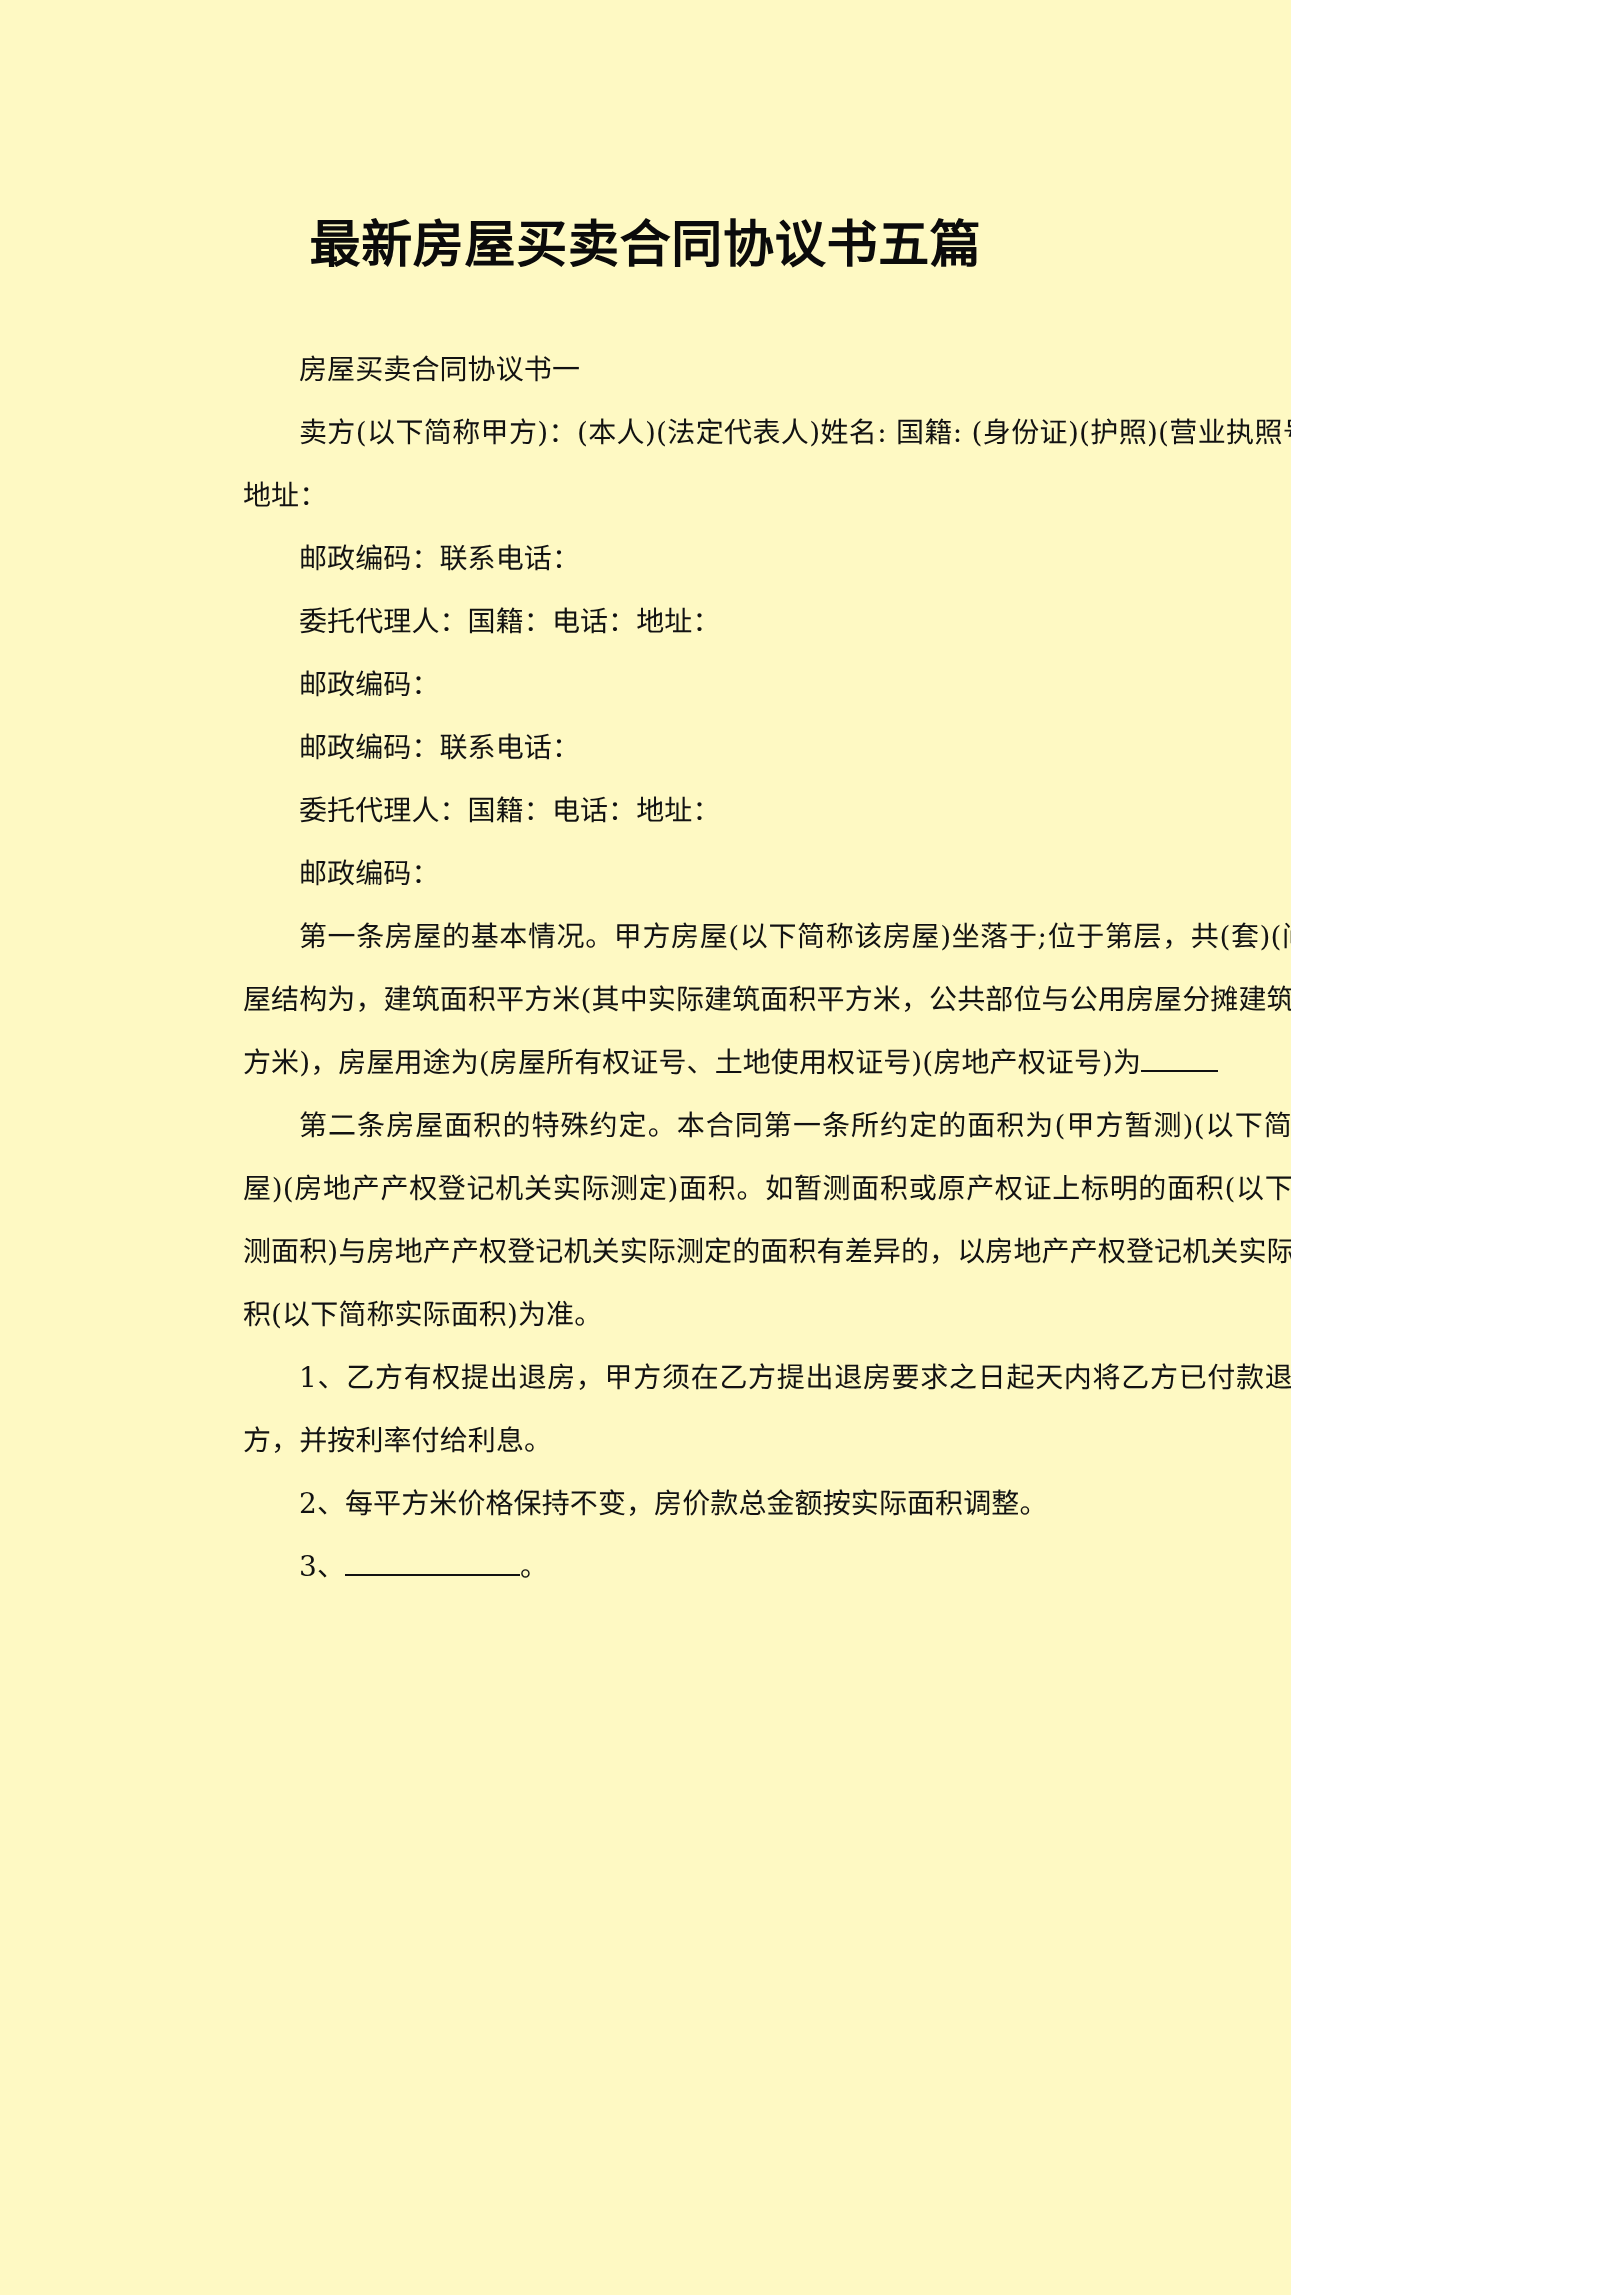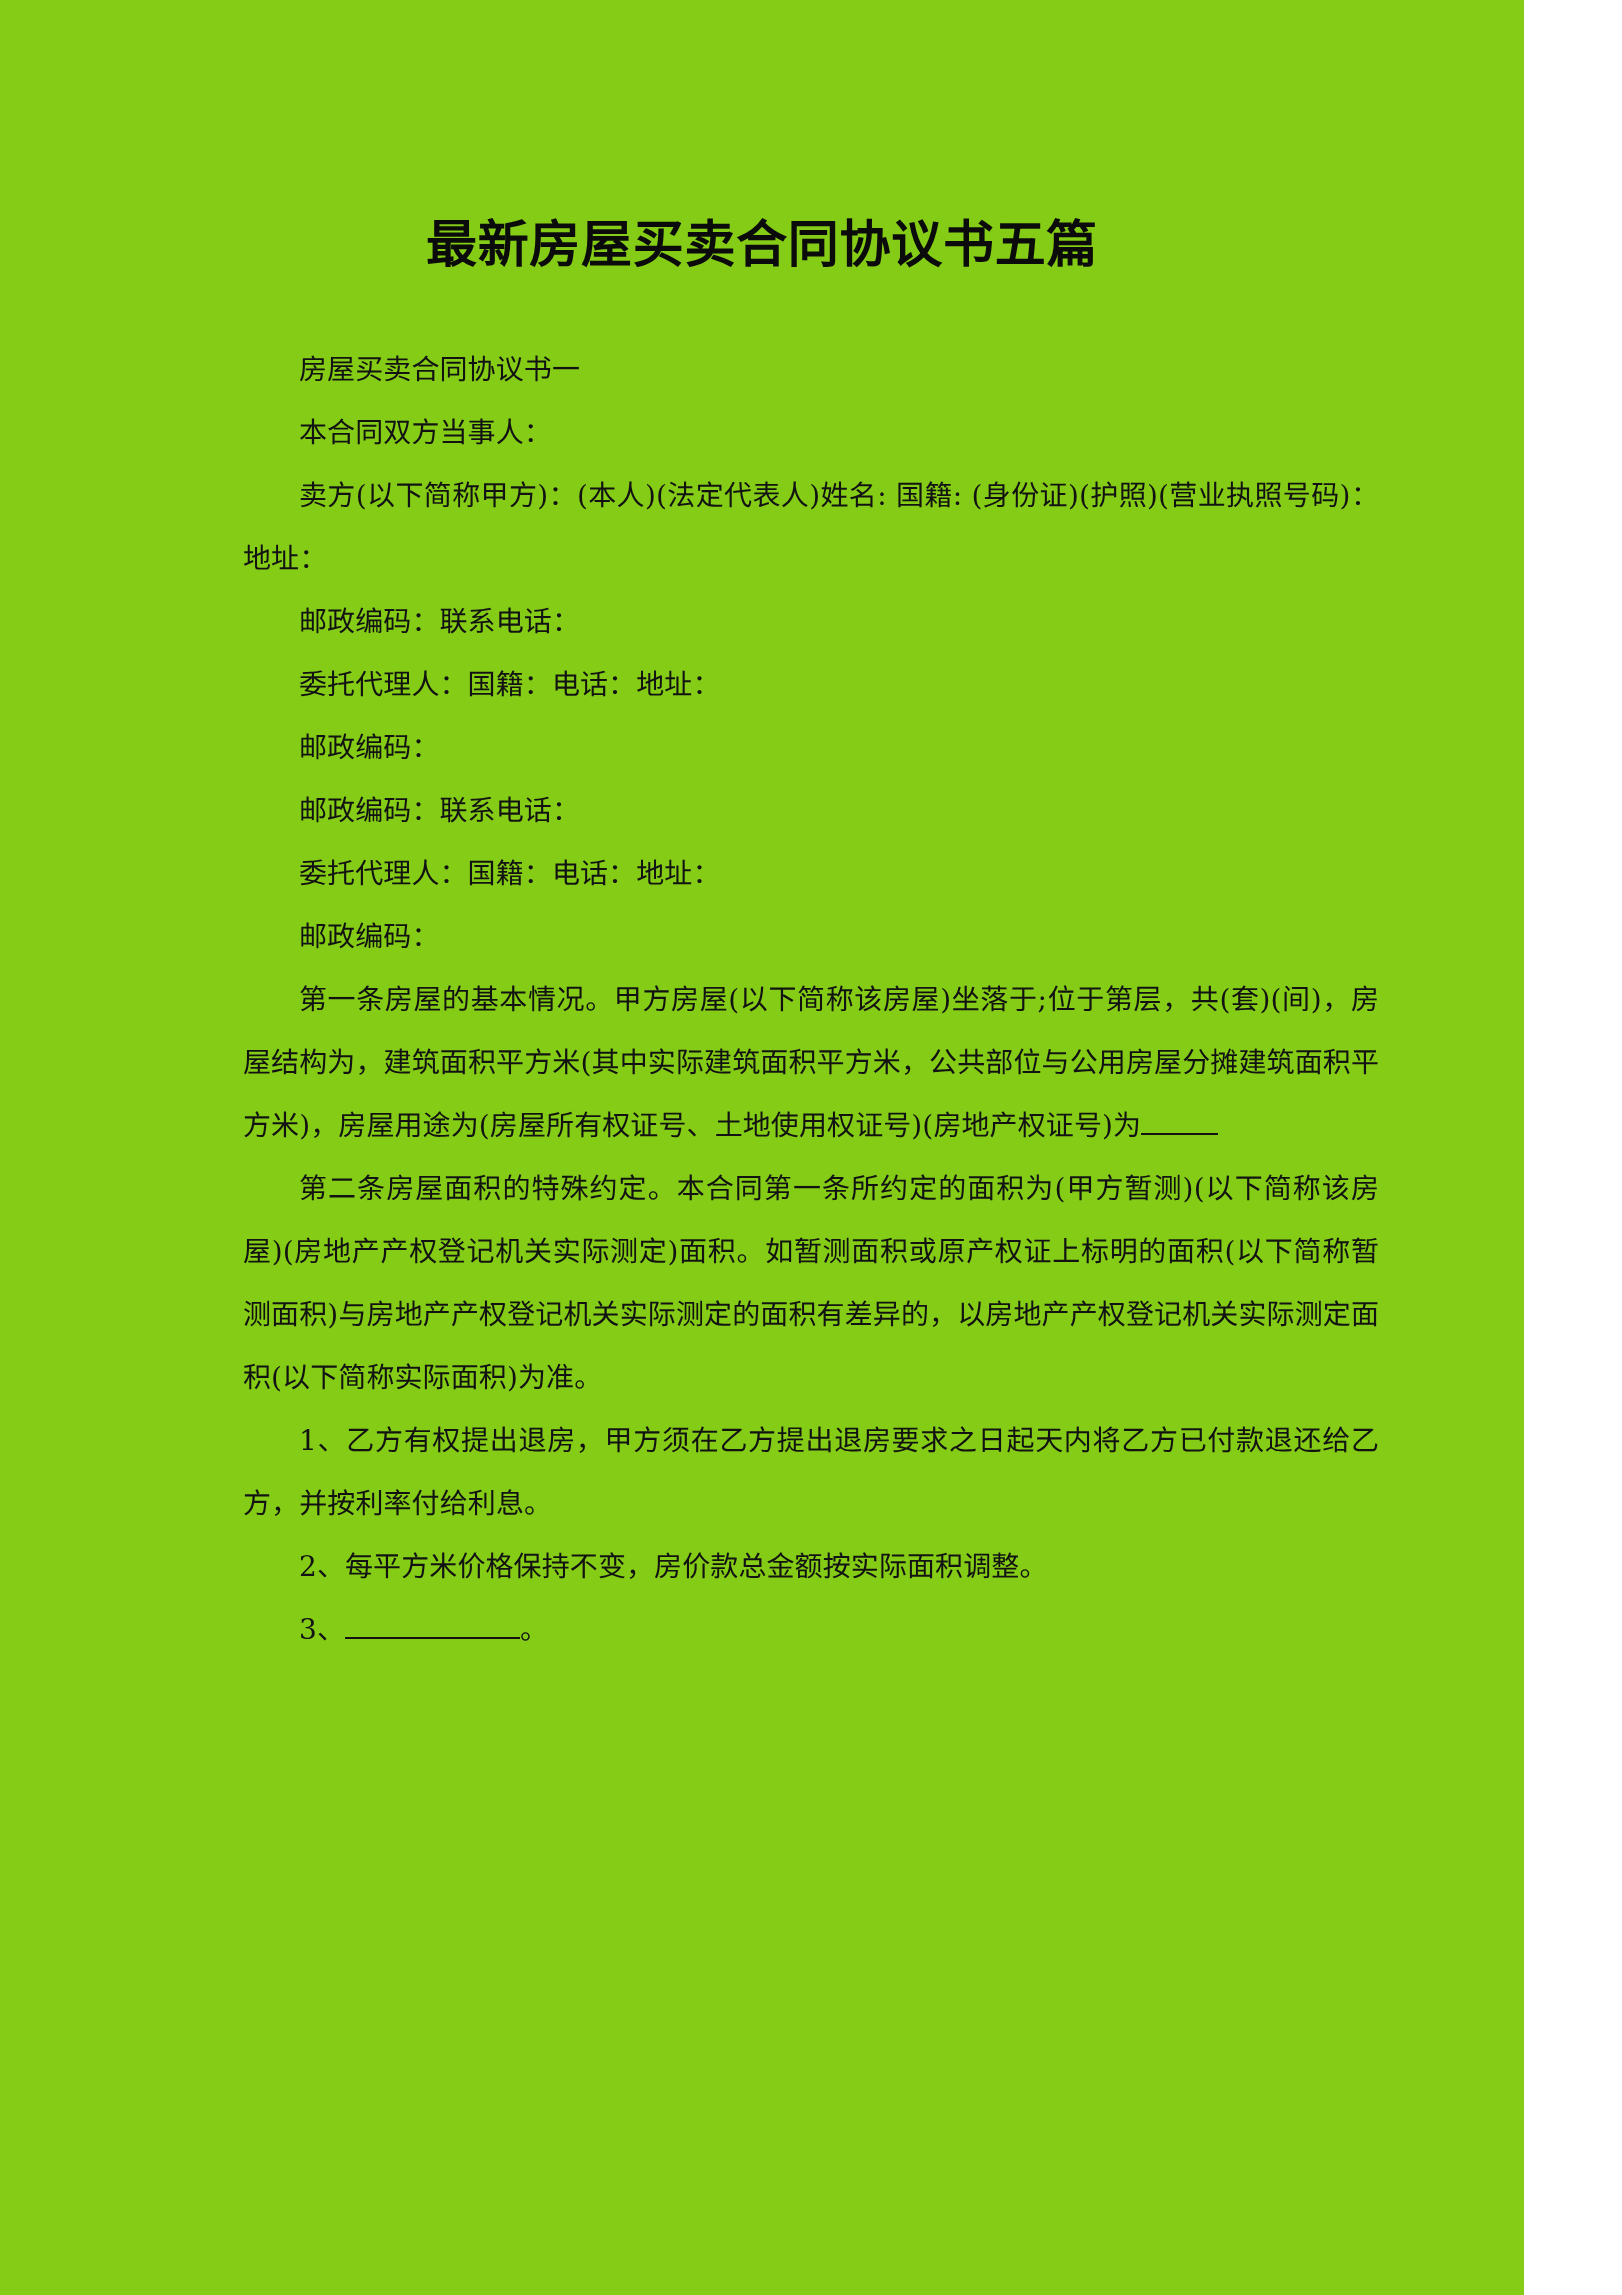--- a/index.html
+++ b/index.html
@@ -4,23 +4,23 @@
 <title>最新房屋买卖合同协议书五篇</title>
 <style>
   html, body {
     margin: 0;
     padding: 0;
     background: #ffffff;
   }
 
   .page {
     position: relative;
-    width: 1524px;
+    width: 1291px;
     height: 2295px;
-    background: #84cc16;
+    background: #fef9c3;
     box-sizing: border-box;
     overflow: hidden;
     font-family: "DejaVu Serif", "Liberation Serif", serif;
     -webkit-font-smoothing: antialiased;
   }
 
   
   .doc-title {
     position: absolute;
     left: 0;
@@ -76,21 +76,20 @@
 <body>
 
 <div class="page">
 
   <h1 class="doc-title">最新房屋买卖合同协议书五篇</h1>
 
   <div class="doc-body">
 
     <p class="para">房屋买卖合同协议书一</p>
 
-    <p class="para">本合同双方当事人：</p>
 
     <p class="para j">卖方(以下简称甲方)：(本人)(法定代表人)姓名: 国籍: (身份证)(护照)(营业执照号码)：地址：</p>
 
     <p class="para">邮政编码：联系电话：</p>
 
     <p class="para">委托代理人：国籍：电话：地址：</p>
 
     <p class="para">邮政编码：</p>
 
 

